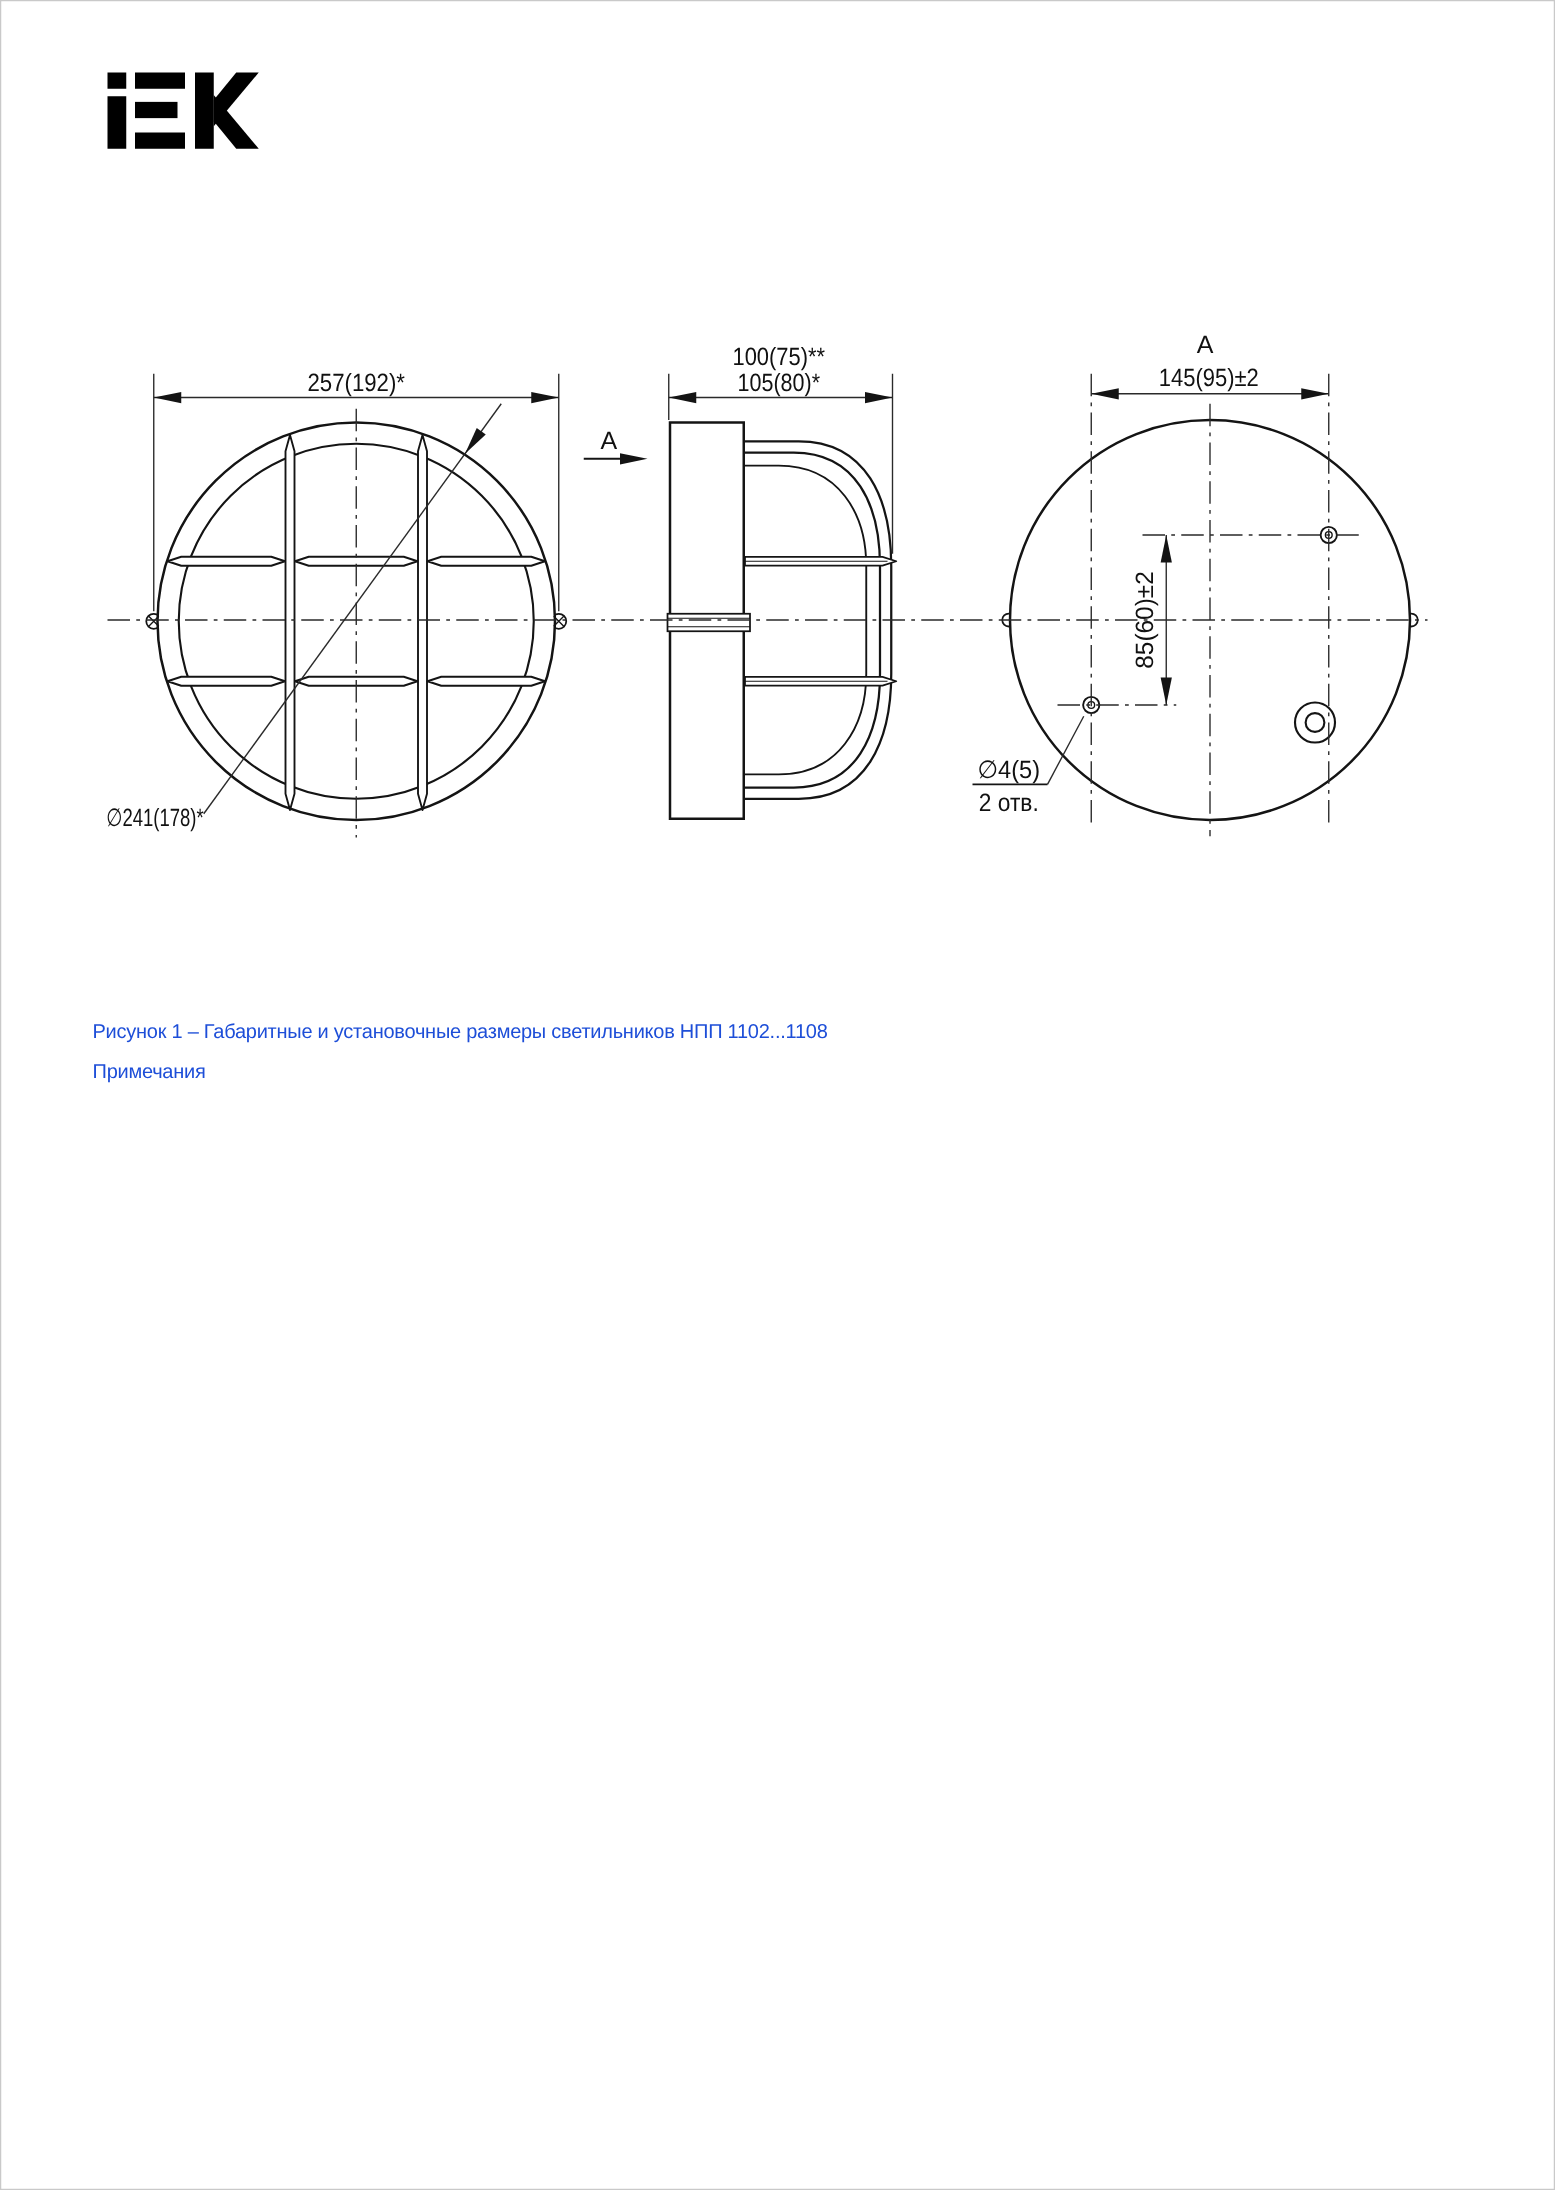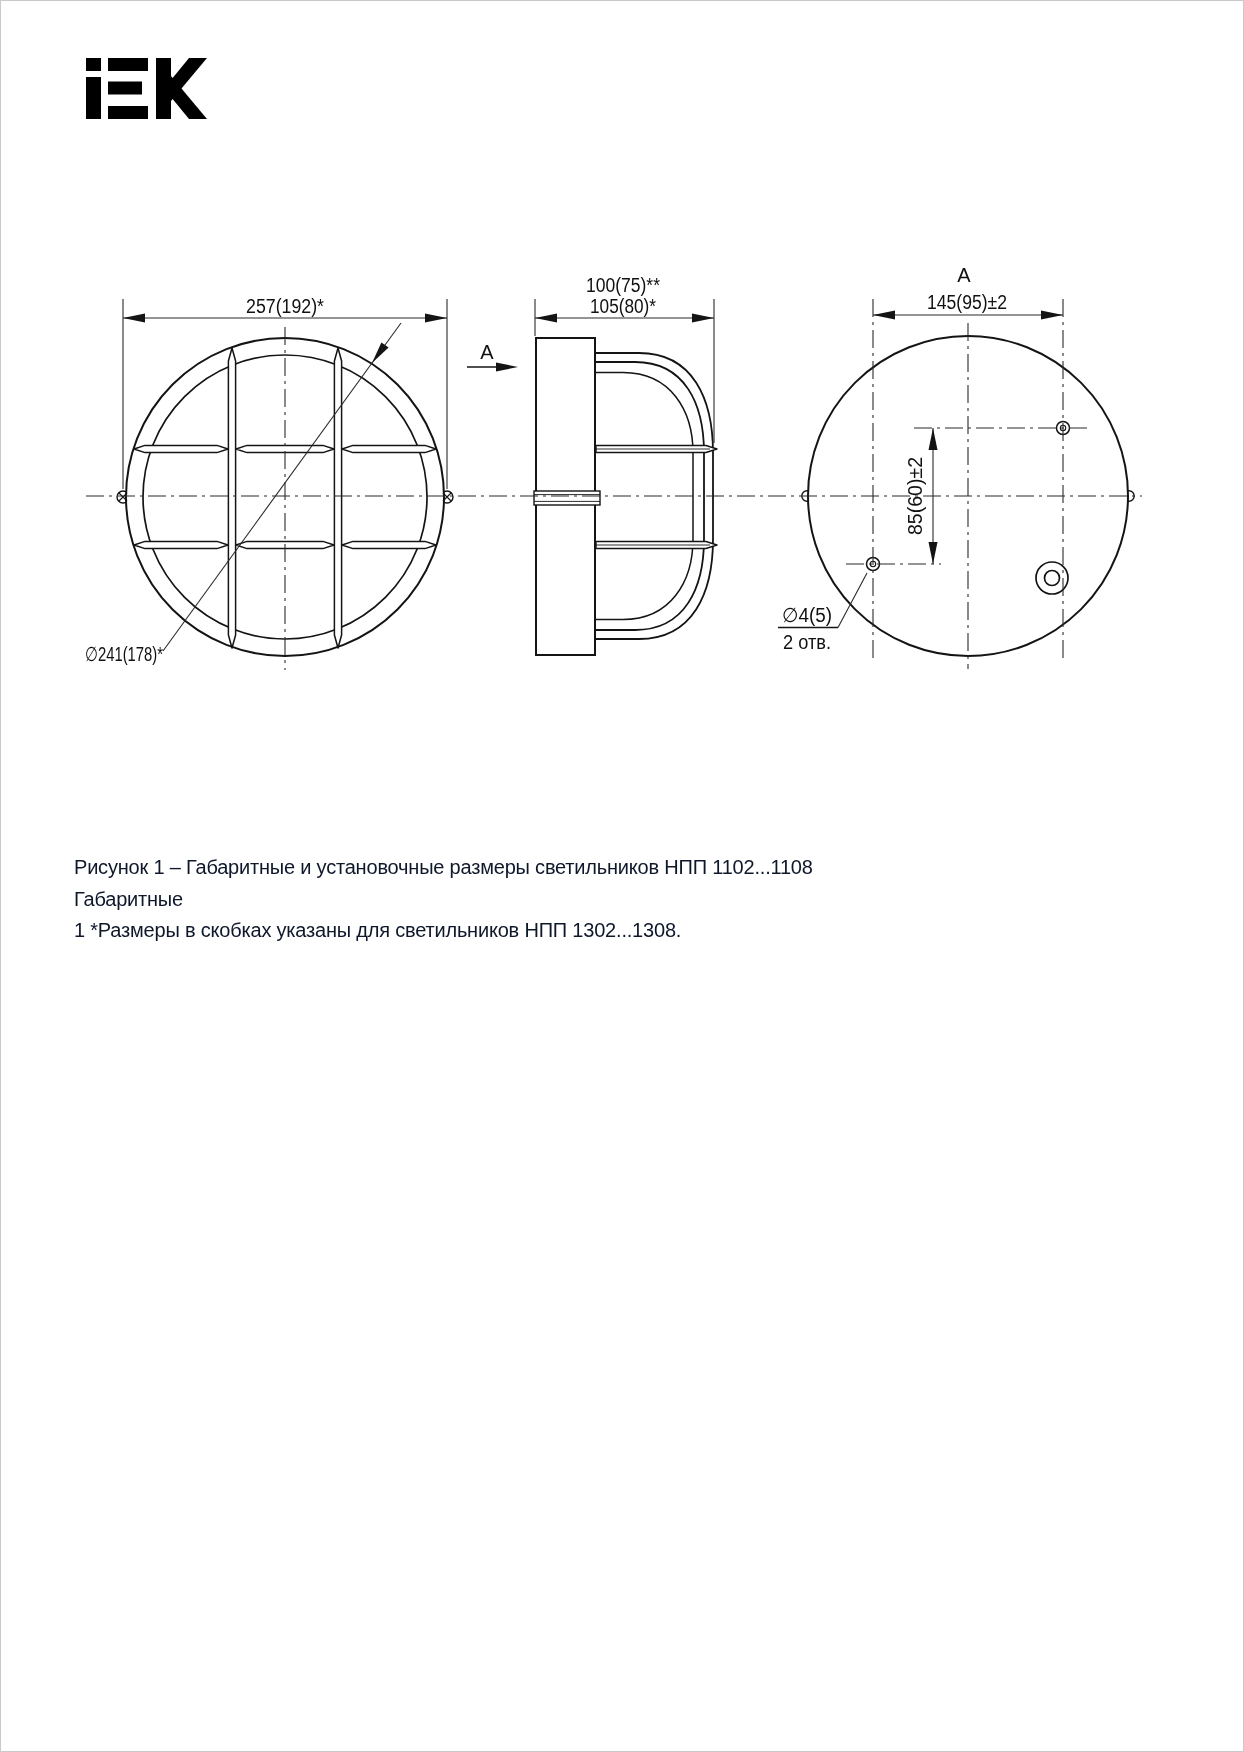--- a/index.html
+++ b/index.html
@@ -11,22 +11,22 @@
     border:1px solid #c9c9c9;
     box-sizing:border-box;
     font-family:"Liberation Sans", sans-serif;
     overflow:hidden;
   }
   .drawing{position:absolute;left:0;top:0;}
   svg text{fill:#111;}
   .dimtxt{font-size:20px;font-family:"Liberation Sans",sans-serif;}
   .viewlbl{font-size:20px;font-family:"Liberation Sans",sans-serif;}
   .notes{
-    position:absolute;left:73px;top:851px;width:1080px;
-    font-size:20px;line-height:31.6px;color:#0f172a;
+    position:absolute;left:73px;top:809px;width:1080px;
+    font-size:16px;line-height:31.6px;color:#1d4ed8;
     letter-spacing:-0.2px;
   }
   .notes div{white-space:nowrap;}
 </style>
 </head>
 <body>
 
 <div class="page">
 
   <svg class="drawing" width="1244" height="1752" viewBox="0 0 1244 1752" xmlns="http://www.w3.org/2000/svg">
@@ -178,17 +178,16 @@
         <text class="dimtxt" x="806" y="621" text-anchor="middle" textLength="50" lengthAdjust="spacingAndGlyphs">∅4(5)</text>
         <text class="dimtxt" x="806" y="648" text-anchor="middle" textLength="48" lengthAdjust="spacingAndGlyphs">2 отв.</text>
       </g>
     </g>
 
     <line x1="85" y1="495" x2="1141" y2="495" stroke="#2a2a2a" stroke-width="1.1" stroke-dasharray="18 5 3 5"></line>
   </svg>
 
   <div class="notes">
     <div>Рисунок 1 – Габаритные и установочные размеры светильников НПП 1102...1108</div>
-    <div>Габаритные</div>
-    <div>1 *Размеры в скобках указаны для светильников НПП 1302...1308.</div>
+    <div>Примечания</div>
   </div>
 
 </div>
 
 </body></html>

